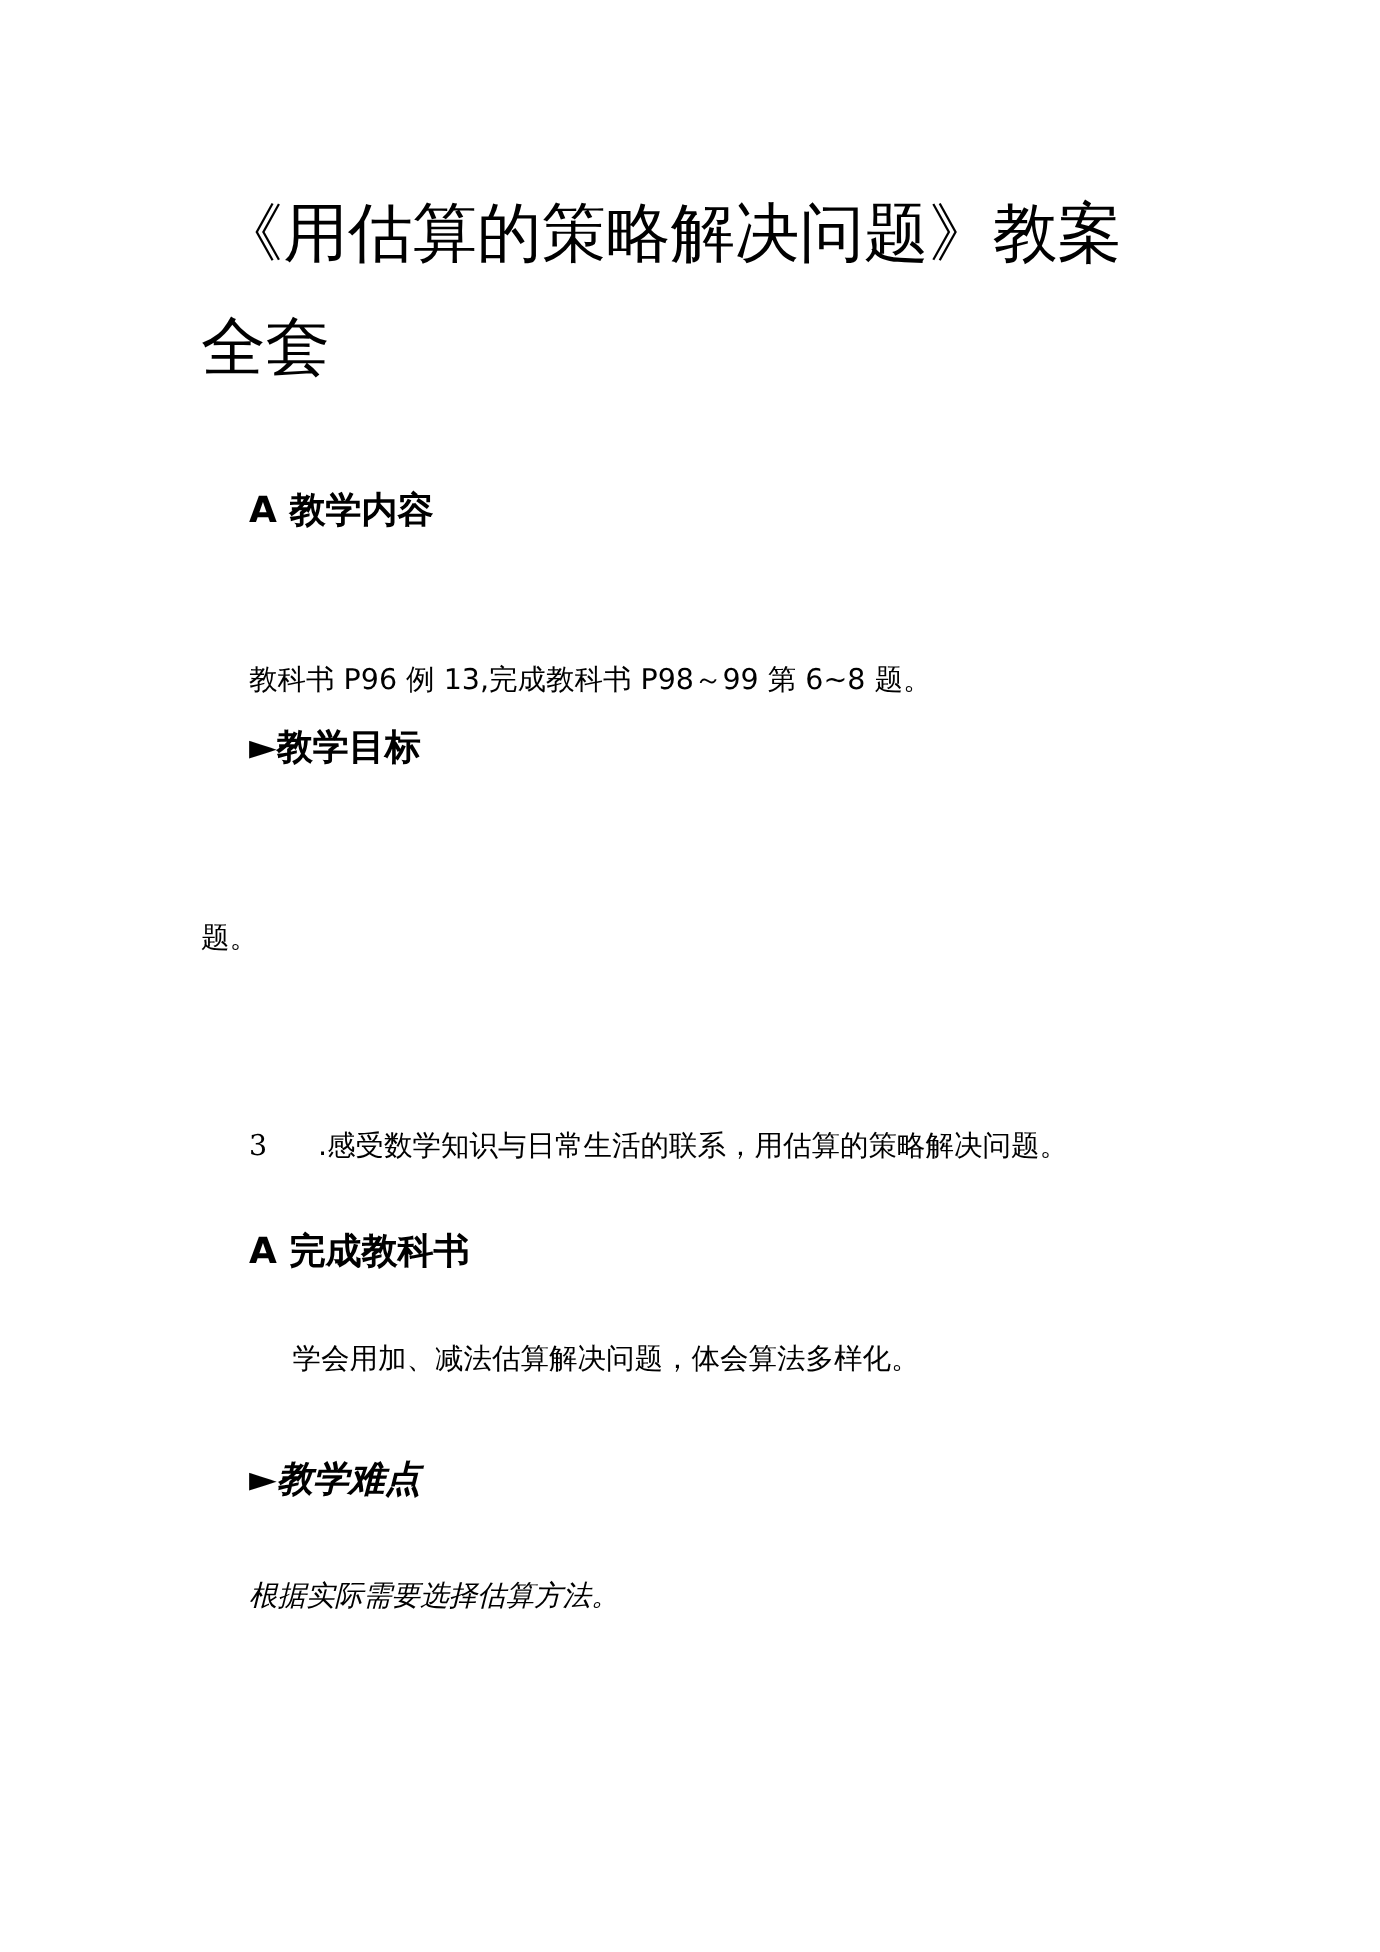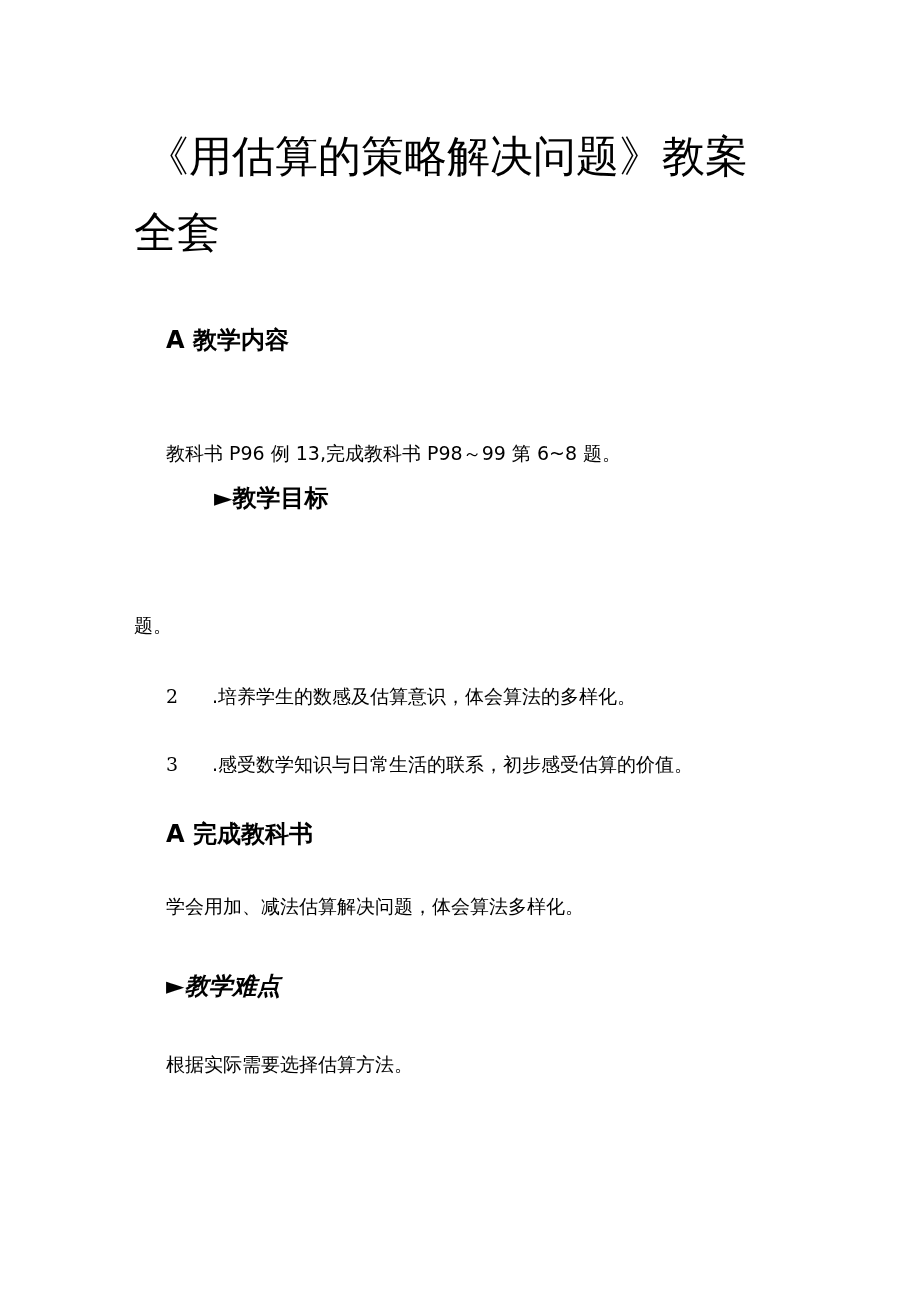--- a/index.html
+++ b/index.html
@@ -60,31 +60,28 @@
 </head>
 <body>
 
 <div class="page">
 
   <h1 class="title">《用估算的策略解决问题》教案全套</h1>
 
   <div class="heading" style="top:328px;">A 教学内容</div>
   <div class="para indent" style="top:406px;margin-top:35px;">教科书 P96 例 13,完成教科书 P98～99 第 6~8 题。</div>
 
-  <div class="heading" style="top:486px;margin-left:48px;">►教学目标</div>
+  <div class="heading" style="top:486px;">►教学目标</div>
 
   <div class="para goal1-cont">题。</div>
 
-  <div class="para goal2">
-    <span class="num n23">2</span><span>.培养学生的数感及估算意识，体会算法的多样化。</span>
-  </div>
 
   <div class="para goal3">
-    <span class="num n23">3</span><span>.感受数学知识与日常生活的联系，初步感受估算的价值。</span>
+    <span class="num n23">3</span><span>.感受数学知识与日常生活的联系，用估算的策略解决问题。</span>
   </div>
 
   <div class="heading" style="top:822px;">A 完成教科书</div>
-  <div class="para indent" style="top:894px;">学会用加、减法估算解决问题，体会算法多样化。</div>
+  <div class="para indent" style="top:894px;margin-left:29px;">学会用加、减法估算解决问题，体会算法多样化。</div>
 
   <div class="heading" style="top:974px;font-style:italic;">►教学难点</div>
-  <div class="para indent" style="top:1052px;">根据实际需要选择估算方法。</div>
+  <div class="para indent" style="top:1052px;font-style:italic;">根据实际需要选择估算方法。</div>
 
 </div>
 
 </body></html>

